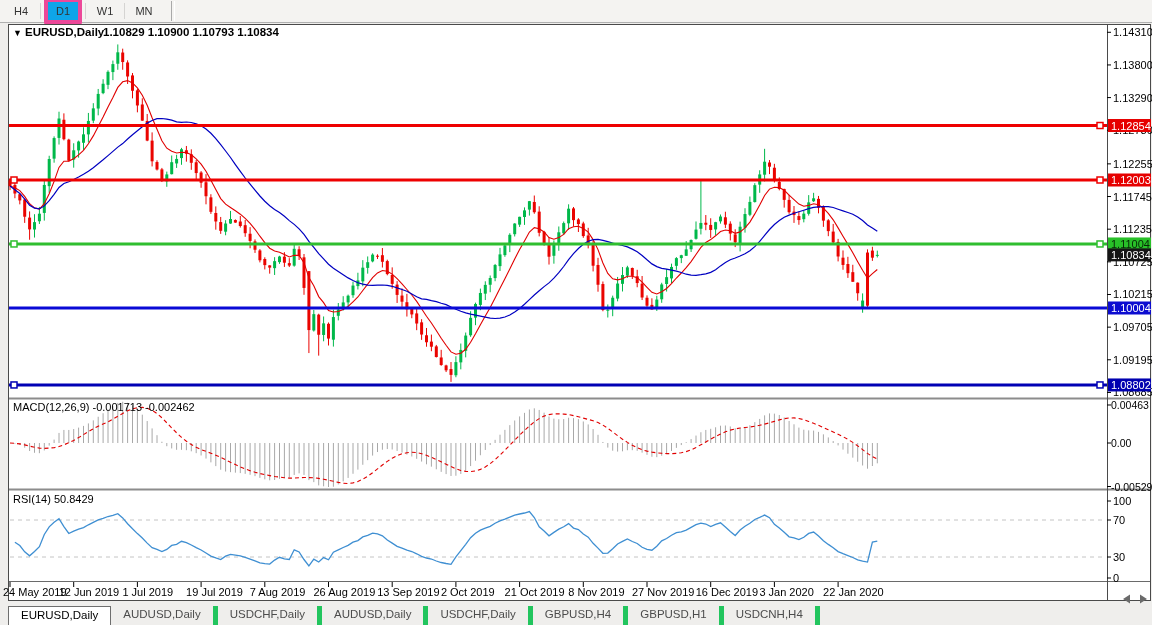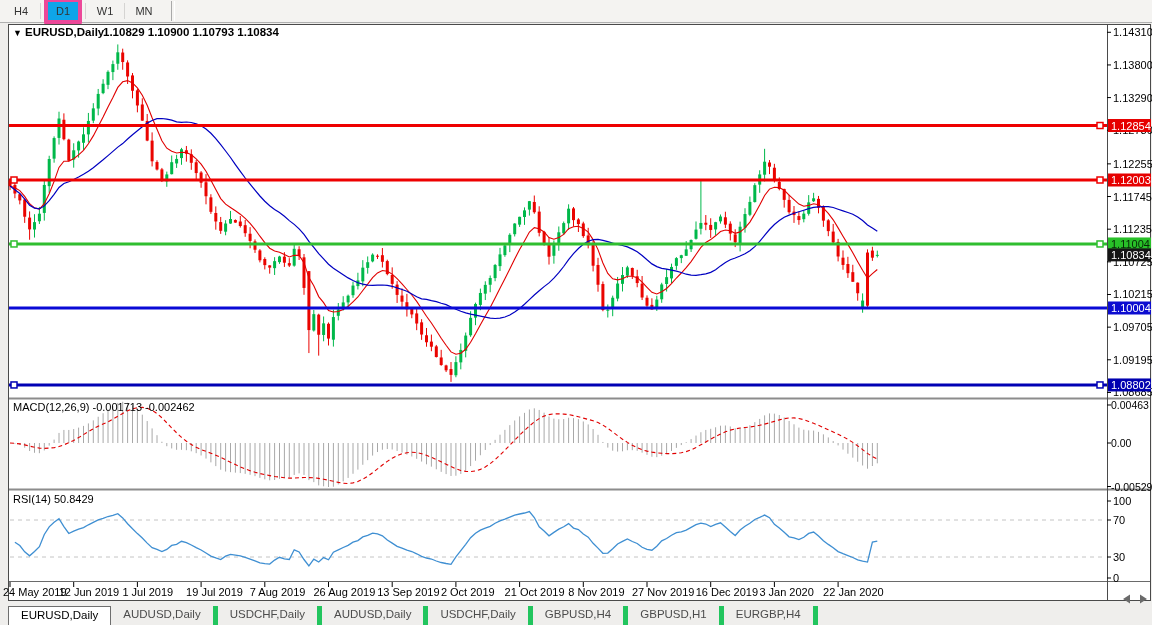--- a/index.html
+++ b/index.html
@@ -708,14 +708,14 @@
 </svg>
 
 <div class="tabbar" id="tabbar">
     <div class="tab active">EURUSD,Daily</div>
     <div class="tab">AUDUSD,Daily</div>
     <div class="tab">USDCHF,Daily</div>
     <div class="tab">AUDUSD,Daily</div>
     <div class="tab">USDCHF,Daily</div>
     <div class="tab">GBPUSD,H4</div>
     <div class="tab">GBPUSD,H1</div>
-    <div class="tab">EURGBP,H4</div>
+    <div class="tab">USDCNH,H4</div>
   </div>
 
 </body></html>

